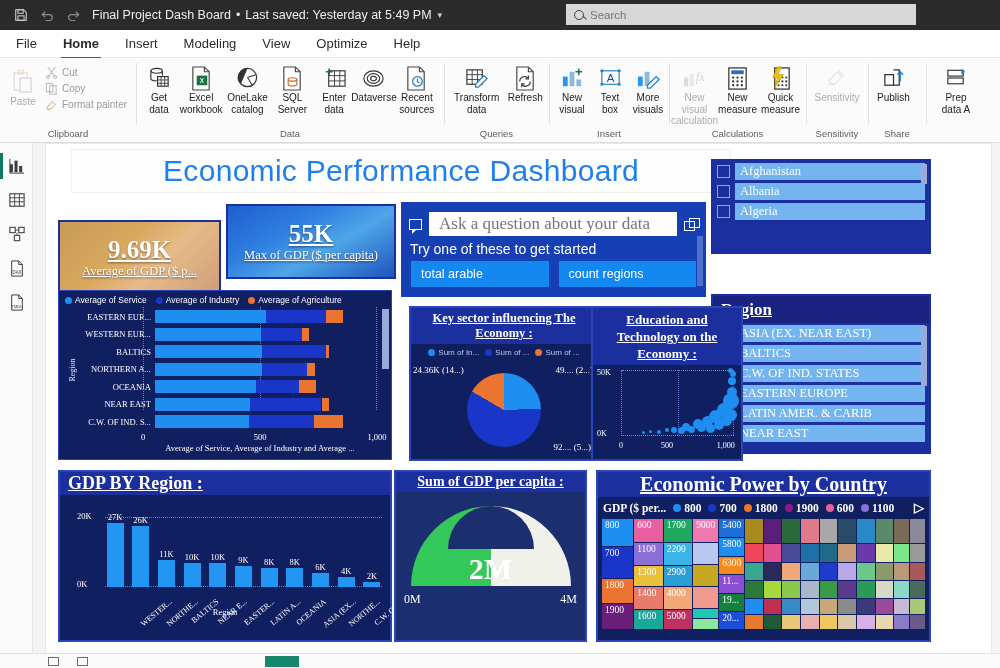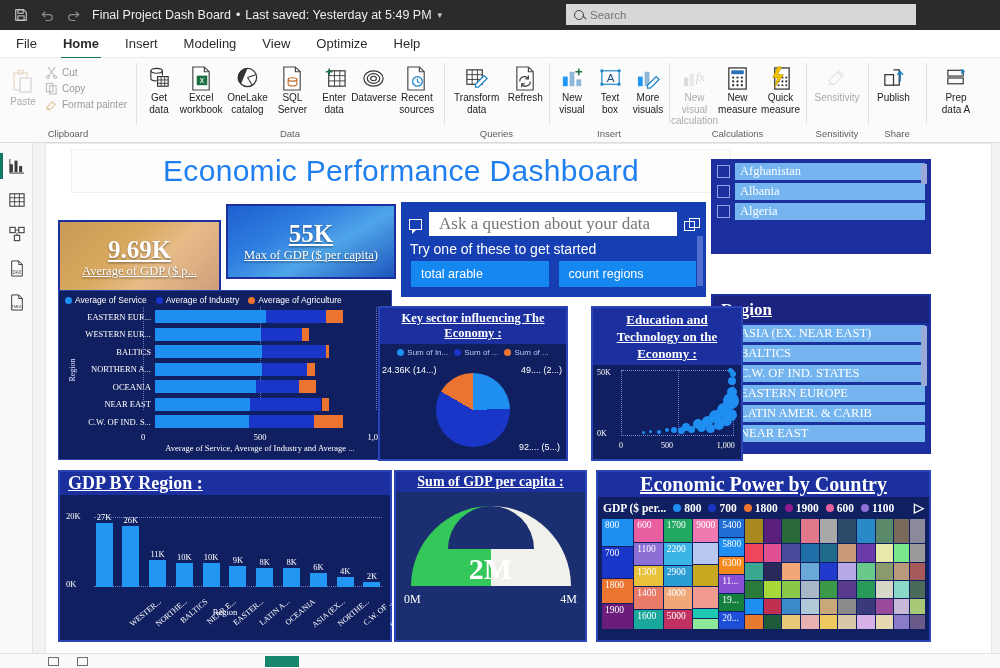--- a/index.html
+++ b/index.html
@@ -138,41 +138,41 @@
           font-size:8.5px; color:#ffffff; white-space:nowrap; overflow:hidden;}
   .btrack{ position:relative; height:13px; flex:1; }
   .seg{ height:13px; position:absolute; top:0;}
   .xaxis{ display:flex; position:relative; height:11px; margin-left:84px; color:#fff;
           font-family:"Liberation Serif", serif; font-size:8.5px;}
   .xaxis span{ position:absolute; transform:translateX(-50%);}
   .xtitle{ text-align:center; font-family:"Liberation Serif", serif; font-size:8.5px; color:#ffffff;
            margin-left:84px;}
   .gridv{ position:absolute; top:0; bottom:0; width:1px; border-left:1px dotted #6a7ccc;}
 
-  .pie-panel{ left:332px; top:162px; width:190px; height:155px;}
+  .pie-panel{ left:363px; top:162px; width:190px; height:155px;}
   .pie-panel .panel-title{ font-size:12.5px; padding:3px 4px; line-height:15px;}
   .pie-legend{ display:flex; gap:6px; justify-content:center; padding:4px 0 0 0;}
   .pie-legend .lg{ font-size:8px; color:#b9c6f2;}
   .pie-area{ position:relative; height:98px;}
   .pie{ position:absolute; left:50%; top:16px; transform:translateX(-50%);
         width:74px; height:74px; border-radius:50%;
         background:conic-gradient(#1f8ef1 0deg 88deg, #1a36c9 88deg 300deg, #ea7430 300deg 360deg); }
-  .plabel{ position:absolute; color:#ffffff; font-family:Liberation Sans, sans-serif; font-size:9px; white-space:nowrap;}
+  .plabel{ position:absolute; color:#ffffff; font-family:Liberation Serif, serif; font-size:9px; white-space:nowrap;}
 
   .scatter-panel{ left:545px; top:162px; width:152px; height:155px;}
   .scatter-panel .panel-title{ font-size:13px; padding:3px 4px; line-height:17px;}
   .scatter-area{ position:relative; height:82px; margin:3px 4px 0 4px;}
   .sc-ytick{ position:absolute; left:0; font-family:"Liberation Serif", serif; font-size:8px; color:#ffffff;}
   .sc-plot{ position:absolute; left:24px; right:3px; top:2px; bottom:14px; border-left:1px dotted #7387d6; border-bottom:1px dotted #7387d6;}
   .sc-xtick{ position:absolute; bottom:0; font-family:"Liberation Serif", serif; font-size:8px; color:#ffffff; transform:translateX(-50%);}
   .pt{ position:absolute; border-radius:50%; background:#1f8ef1;}
 
   .colchart{ left:12px; top:326px; width:334px; height:172px; background:#101f60; border:2px solid #2b44b8;}
   .colchart .panel-title{ font-size:18px; text-align:left; padding:1px 8px; }
-  .col-area{ position:relative; height:108px; margin:4px 4px 0 4px;}
+  .col-area{ position:relative; height:108px; margin:4px 4px 0 15px;}
   .col-y{ position:absolute; left:2px; font-family:"Liberation Serif", serif; font-size:8.5px; color:#ffffff;}
   .cols{ position:absolute; left:30px; right:4px; bottom:20px; top:14px; display:flex;
          align-items:flex-end; justify-content:space-between;}
   .colwrap{ display:flex; flex-direction:column; align-items:center; width:20px;}
   .colval{ font-family:"Liberation Serif", serif; font-size:8.5px; color:#ffffff; margin-bottom:1px;}
   .colbar{ width:17px; background:#2196f3;}
   .collbl{ position:absolute; bottom:2px; font-family:"Liberation Serif", serif; font-size:8px;
            color:#ffffff; transform:rotate(-40deg); transform-origin:right center; white-space:nowrap;}
   .colgrid{ position:absolute; left:30px; right:4px; border-top:1px dotted #6a7ccc;}
   .col-xtitle{ text-align:center; font-family:"Liberation Serif", serif; font-size:8.5px; color:#ffffff;}

